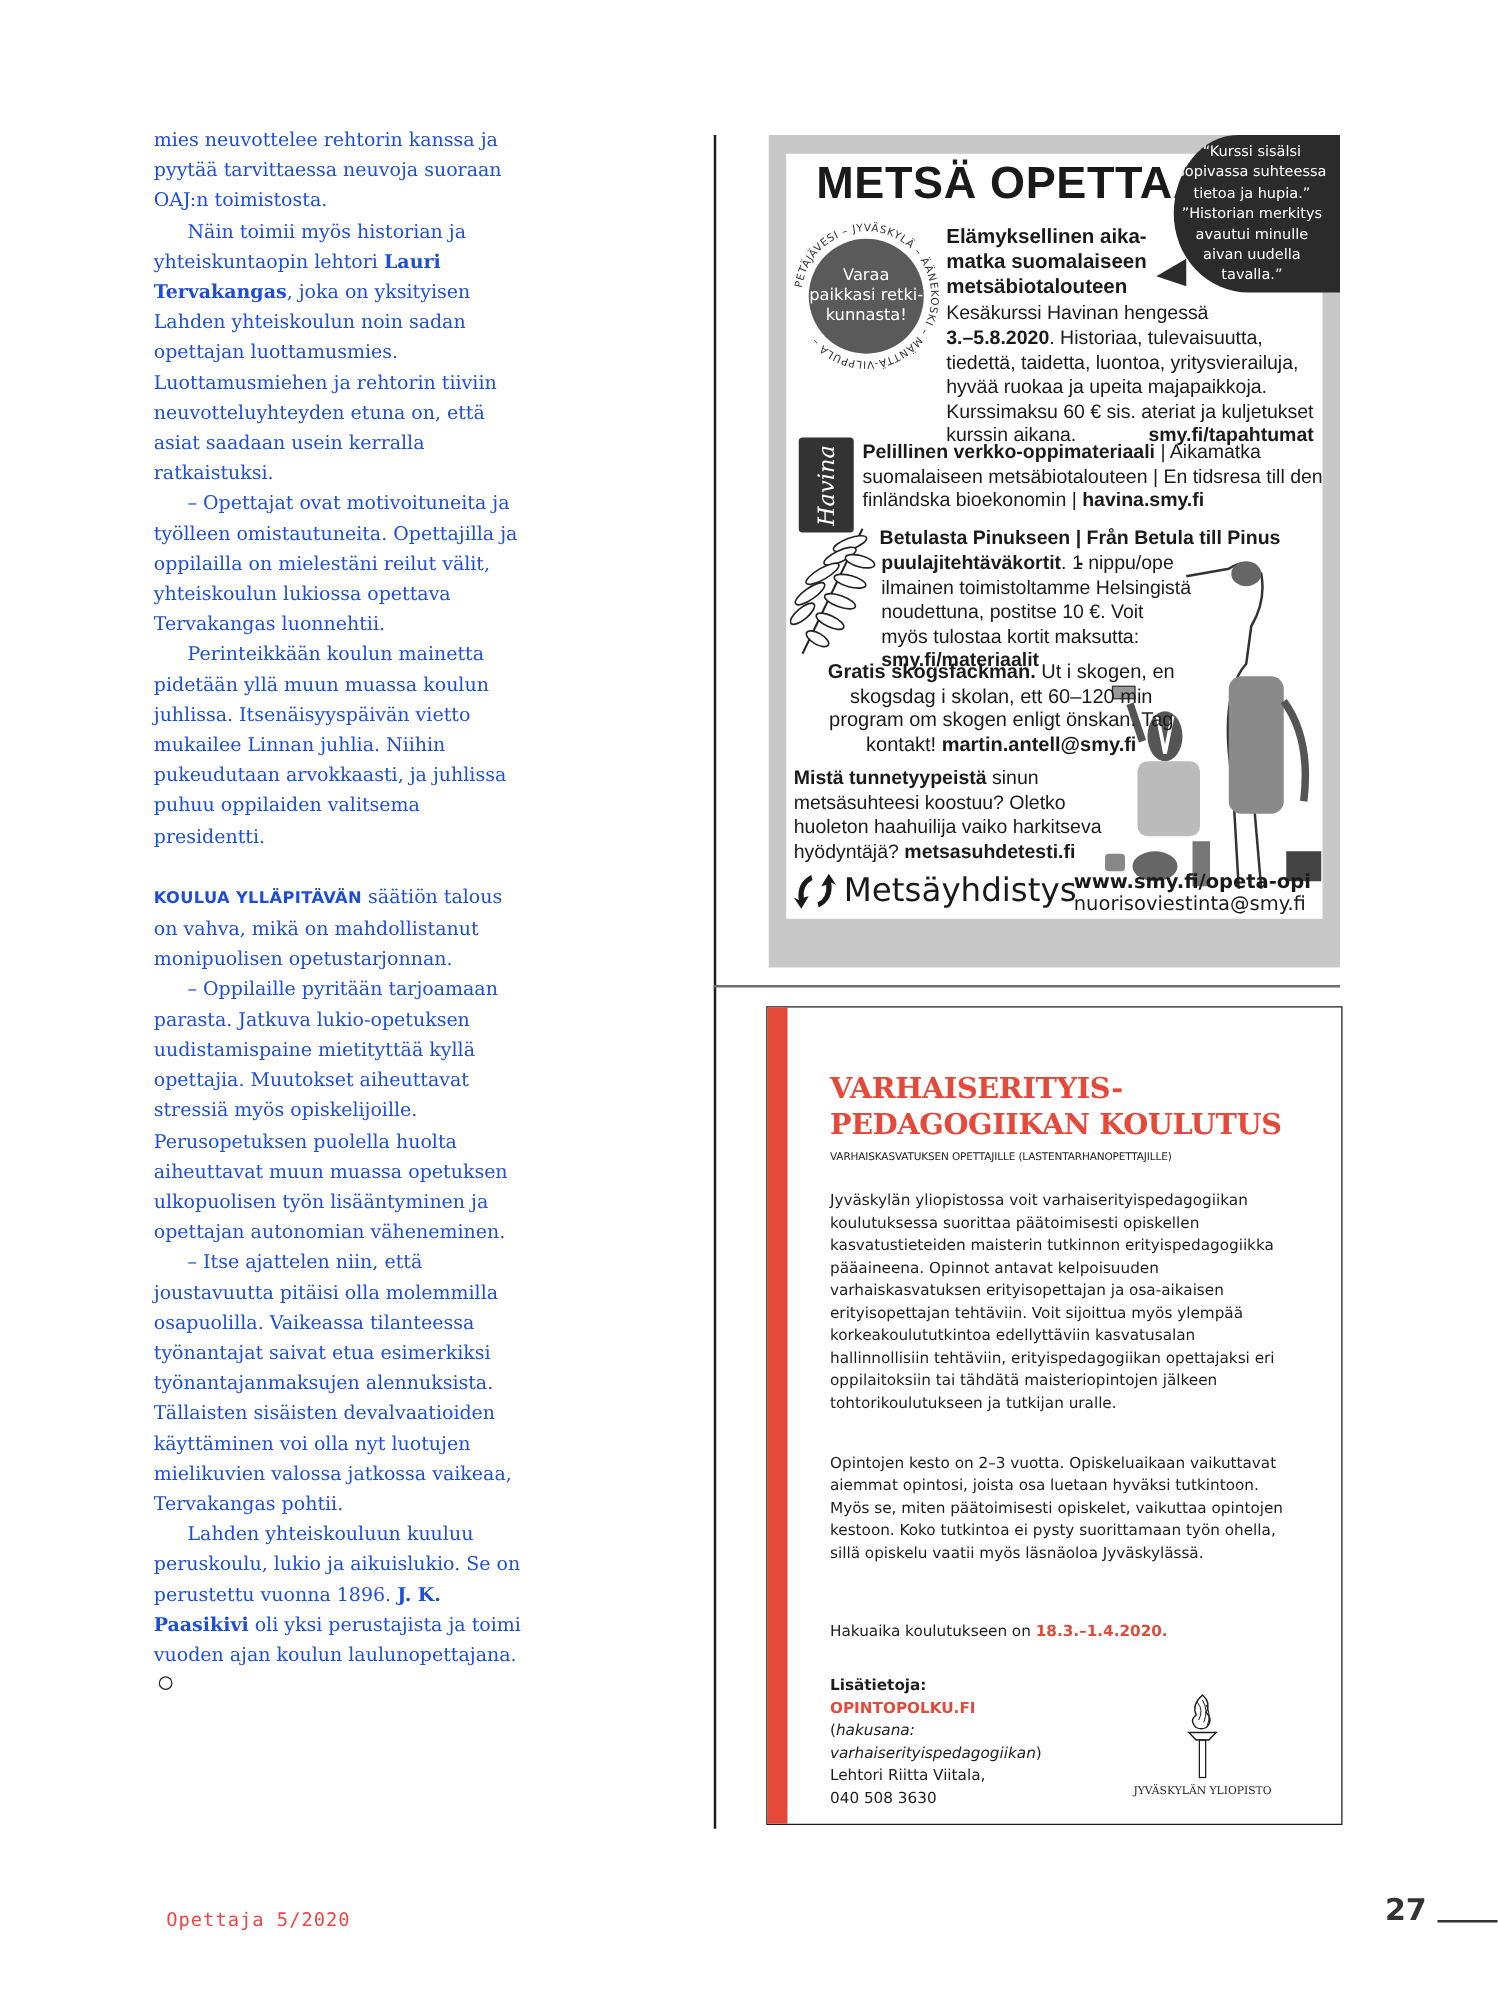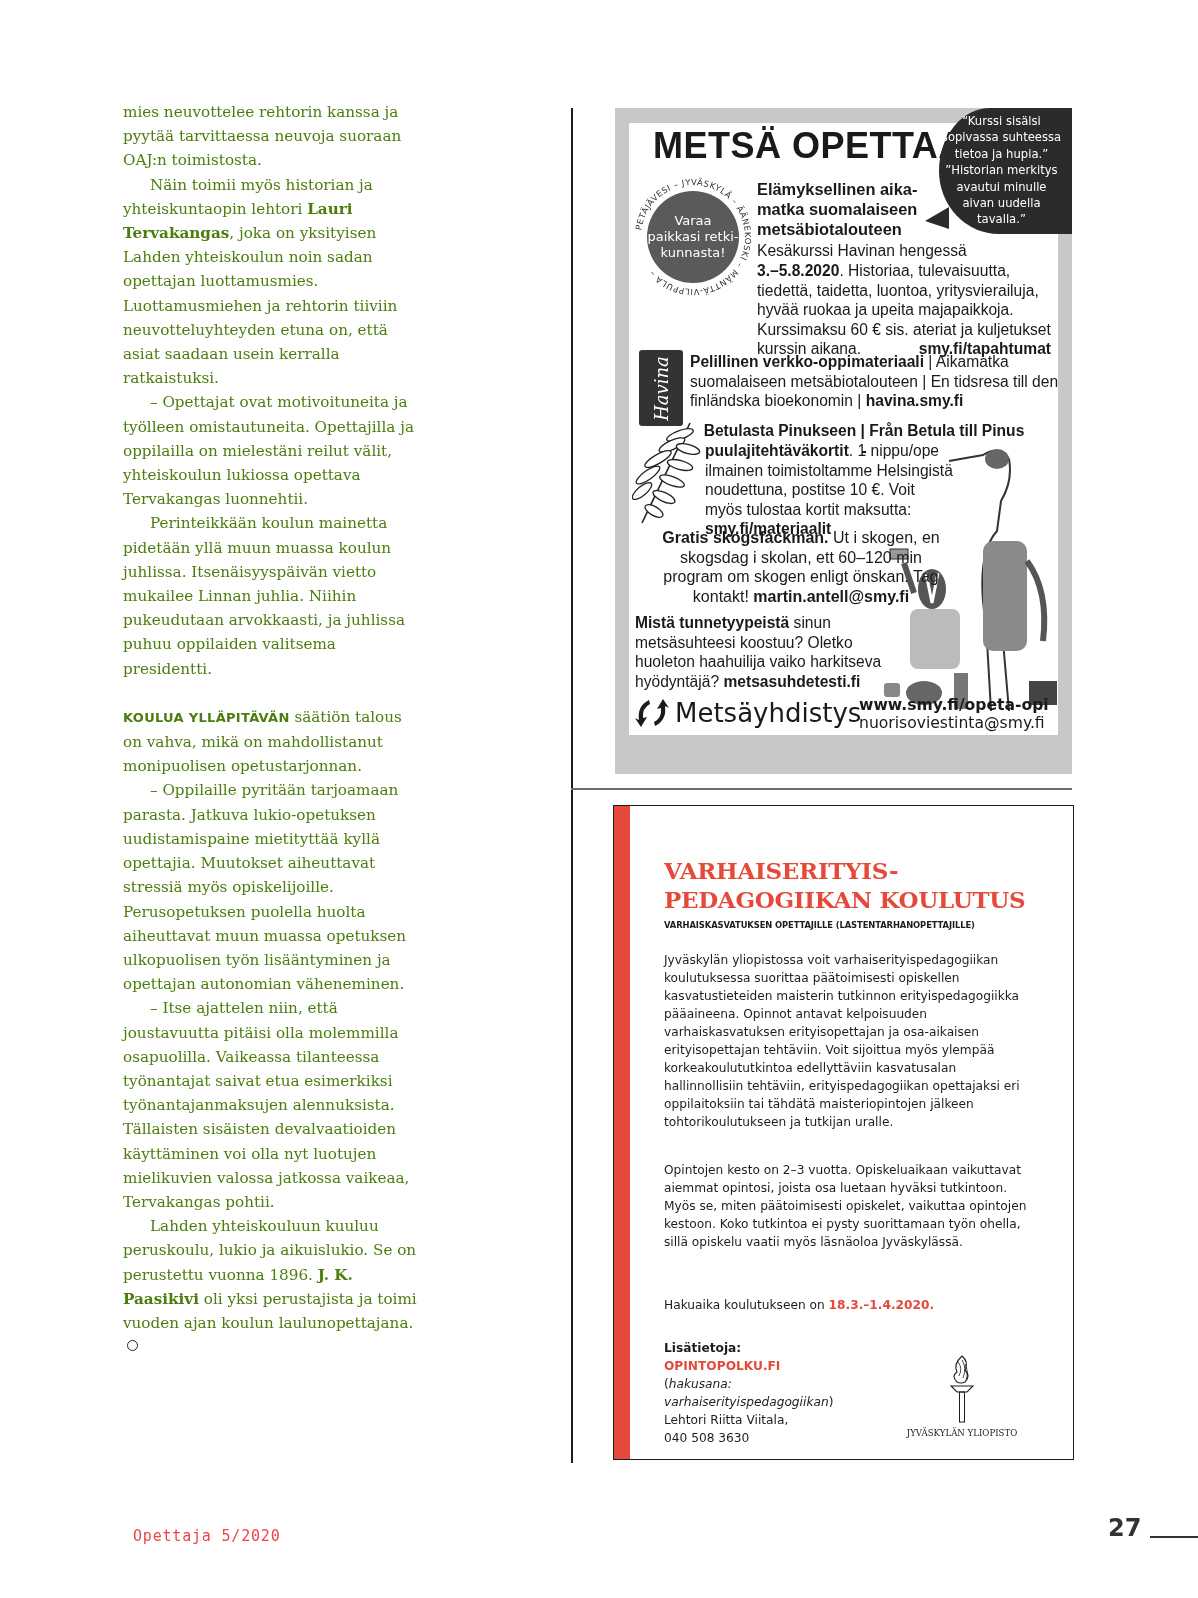--- a/index.html
+++ b/index.html
@@ -1,20 +1,20 @@
 <!DOCTYPE html>
 <html><head>
 <meta charset="utf-8">
 <style>
   html, body { margin: 0; padding: 0; background: #ffffff; }
   body { width: 1198px; height: 1598px; position: relative; overflow: hidden; color: #1d1d1b; }
   .article {
     position: absolute; left: 123px; top: 100px; width: 300px;
     font-family: "DejaVu Serif", "Liberation Serif", serif;
-    font-size: 15.2px; line-height: 24.2px; color: #4d7c0f;
+    font-size: 15.2px; line-height: 24.2px; color: #1d4ed8;
   }
   .article p { margin: 0; }
   .article .indent { text-indent: 27px; }
   .article .gap { height: 24px; }
   .article b { font-weight: bold; }
   .article .caps { font-family: "DejaVu Sans", "Liberation Sans", sans-serif; font-weight: bold; font-size: 13px; letter-spacing: 0.3px; }
   .article .end-mark { display: inline-block; width: 9px; height: 9px; border: 1.4px solid #222; border-radius: 50%; margin-left: 4px; vertical-align: 1px; }
 
   .divider-v { position: absolute; left: 571px; top: 108px; width: 1.5px; height: 1355px; background: #1d1d1b; }
   .divider-h { position: absolute; left: 571px; top: 788px; width: 501px; height: 2px; background: #6d6d6d; }
@@ -41,21 +41,21 @@
   .ad1-gratis { position: absolute; left: 22px; top: 405px; width: 300px; font-size: 16px; line-height: 19.5px; text-align: center; }
   .ad1-mista { position: absolute; left: 6px; top: 490px; width: 280px; font-size: 15.6px; line-height: 19.5px; }
   .ad1-footer-logo { position: absolute; left: 6px; top: 575px; display: flex; align-items: center; font-family: "DejaVu Sans", sans-serif; font-size: 26px; color: #1a1a1a; }
   .ad1-footer-logo .arrows { width: 34px; height: 30px; margin-right: 6px; }
   .ad1-footer-contact { position: absolute; left: 230px; top: 573px; font-family: "DejaVu Sans", sans-serif; font-size: 15.6px; line-height: 18px; }
 
   
   .ad2 { position: absolute; left: 613px; top: 805px; width: 461px; height: 655px; border: 1.5px solid #1d1d1b; box-sizing: border-box; background: #fff; font-family: "DejaVu Sans", "Liberation Sans", sans-serif; }
   .ad2-bar { position: absolute; left: 0; top: 0; width: 16px; height: 100%; background: #e5493a; }
   .ad2-title { position: absolute; left: 50px; top: 50px; font-family: "DejaVu Serif", serif; font-weight: bold; color: #e5493a; font-size: 23px; line-height: 29px; letter-spacing: -0.3px; }
-  .ad2-subtitle { position: absolute; left: 50px; top: 114px; font-size: 8.4px; font-weight: bold; color: #1d1d1b; letter-spacing: -0.1px; }
+  .ad2-subtitle { position: absolute; left: 50px; top: 114px; font-size: 8.4px; font-weight: normal; color: #1d1d1b; letter-spacing: -0.1px; }
   .ad2-p { position: absolute; left: 50px; width: 370px; font-size: 12.2px; line-height: 18px; color: #1d1d1b; }
   .ad2-red { color: #e5493a; font-weight: bold; }
   .uni-logo { position: absolute; left: 278px; top: 548px; width: 140px; text-align: center; }
   .uni-logo-text { font-family: "DejaVu Serif", serif; font-size: 8.6px; color: #1d1d1b; letter-spacing: 0; }
 
   .footer-left { position: absolute; left: 133px; top: 1527px; font-family: "DejaVu Sans Mono", "Liberation Mono", monospace; font-size: 15px; color: #ef4444; letter-spacing: 0.8px; }
   .footer-right { position: absolute; left: 1108px; top: 1514px; font-family: "DejaVu Sans", "Liberation Sans", sans-serif; font-size: 24px; color: #333; font-weight: 700; }
   .footer-line { position: absolute; left: 1150px; top: 1536px; width: 48px; height: 1.5px; background: #333; }
 </style>
 </head>

